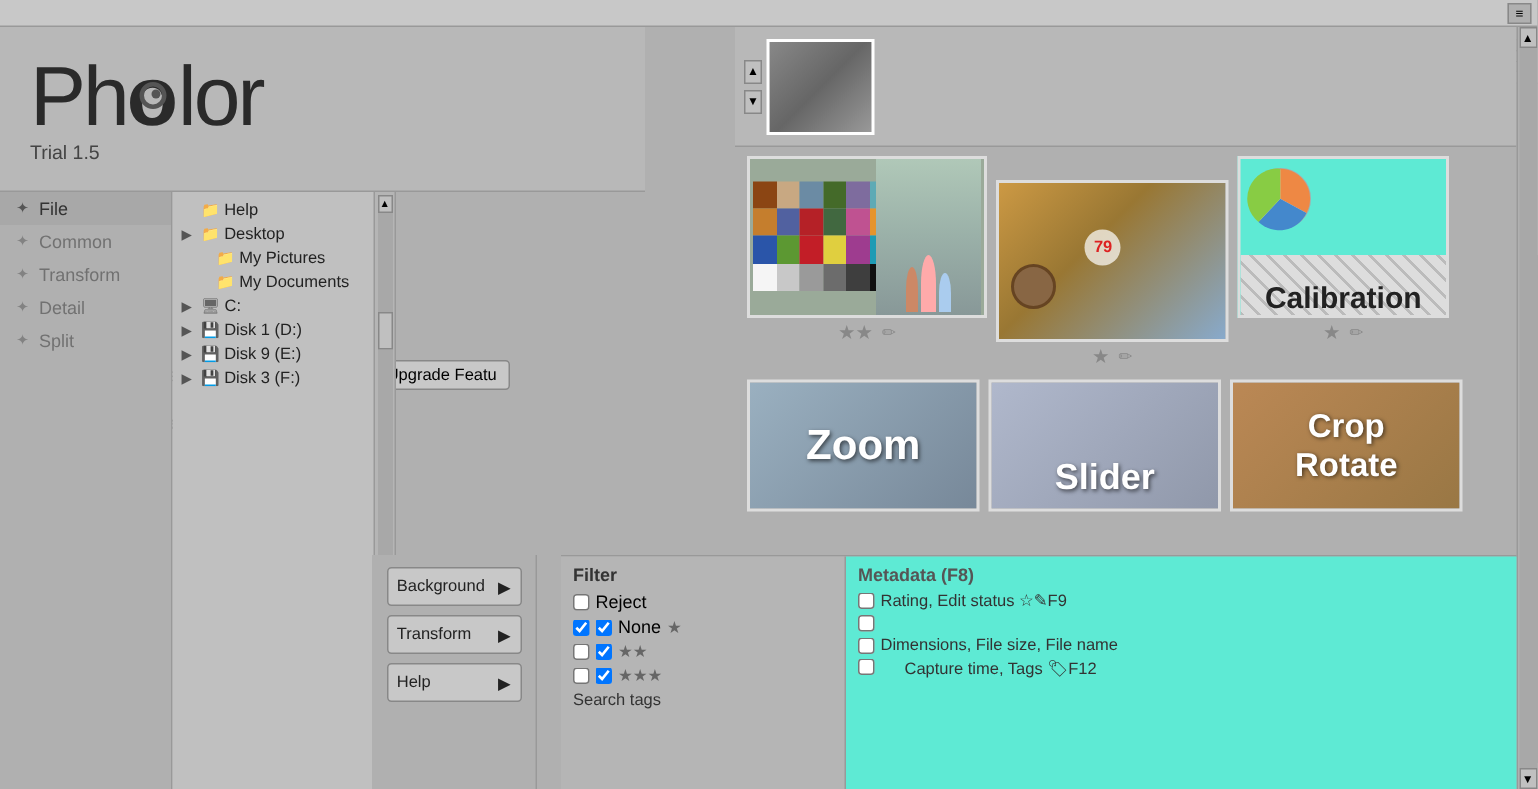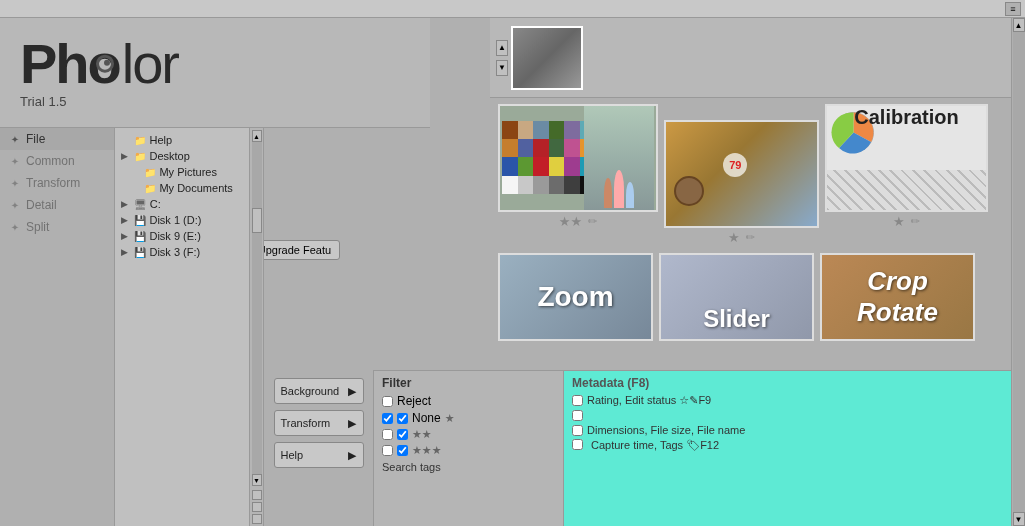--- a/index.html
+++ b/index.html
@@ -163,21 +163,21 @@
   <div class="win-btn">⛶</div>
   <div style="width:8px;"></div>
   <div class="win-btn win-btn-small">—</div>
   <div class="win-btn win-btn-small">❐</div>
   <div class="win-btn win-btn-small">✕</div>
   <div class="win-btn win-btn-small">◫</div>
 </div>
 
 <div style="position:absolute;top:18px;left:0;width:430px;height:110px;background:#b8b8b8;display:flex;flex-direction:column;justify-content:center;padding:10px 20px;border-bottom:1px solid #999;">
   <div style="display:flex;align-items:baseline;gap:0;">
-    <span style="font-size:56px;font-weight:bold;color:#2a2a2a;letter-spacing:-2px;line-height:1;">Ph</span>
+    <span style="font-size:56px;font-weight:normal;color:#2a2a2a;letter-spacing:-2px;line-height:1;">Ph</span>
 
     <span style="position:relative;display:inline-block;font-size:56px;font-weight:bold;color:#2a2a2a;line-height:1;">
       o
       <span style="position:absolute;top:50%;left:50%;transform:translate(-50%,-52%);width:18px;height:18px;border:3px solid #555;border-radius:50%;background:transparent;display:flex;align-items:center;justify-content:center;">
         <span style="width:6px;height:6px;background:#555;border-radius:50%;transform:translate(2px,-1px);"></span>
       </span>
     </span>
     <span style="font-size:56px;font-weight:normal;color:#2a2a2a;letter-spacing:-2px;line-height:1;">lor</span>
   </div>
   <span style="font-size:13px;color:#444;margin-top:2px;">Trial 1.5</span>
@@ -271,21 +271,21 @@
   <div style="width:10px;height:12px;background:#c0c0c0;border:1px solid #888;display:flex;align-items:center;justify-content:center;font-size:7px;cursor:pointer;">▲</div>
   <div style="flex:1;width:10px;background:#a8a8a8;position:relative;">
     <div style="width:10px;height:25px;background:#c0c0c0;border:1px solid #888;position:absolute;top:20%;"></div>
   </div>
   <div style="width:10px;height:12px;background:#c0c0c0;border:1px solid #888;display:flex;align-items:center;justify-content:center;font-size:7px;cursor:pointer;margin-bottom:2px;">▼</div>
   <div style="width:10px;height:10px;background:#c0c0c0;border:1px solid #888;margin-top:2px;"></div>
   <div style="width:10px;height:10px;background:#c0c0c0;border:1px solid #888;margin-top:2px;"></div>
   <div style="width:10px;height:10px;background:#c0c0c0;border:1px solid #888;margin-top:2px;"></div>
 </div>
 
-<div style="position:absolute;top:370px;left:264px;width:110px;height:156px;background:#b0b0b0;border-right:1px solid #999;display:flex;flex-direction:column;align-items:center;padding:8px 6px;gap:6px;">
+<div style="position:absolute;top:370px;left:248px;width:110px;height:156px;background:#b0b0b0;border-right:1px solid #999;display:flex;flex-direction:column;align-items:center;padding:8px 6px;gap:6px;">
   <div class="panel-btn">
     <span>Background</span>
     <span>▶</span>
   </div>
   <div class="panel-btn">
     <span>Transform</span>
     <span>▶</span>
   </div>
   <div class="panel-btn">
     <span>Help</span>
@@ -361,21 +361,21 @@
           <div style="width:30px;height:30px;background:#886644;border-radius:50%;border:2px solid #664422;"></div>
         </div>
       </div>
       <div style="display:flex;align-items:center;gap:6px;">
         <span style="color:#888;font-size:13px;">★</span>
         <span style="color:#888;font-size:11px;">✏</span>
       </div>
     </div>
 
     <div style="display:flex;flex-direction:column;align-items:center;gap:2px;">
-      <div style="width:163px;height:108px;background:#e5e5e5;border:2px solid #ddd;overflow:hidden;position:relative;display:flex;align-items:flex-start;justify-content:center;">
+      <div style="width:141px;height:108px;background:#5eead4;border:2px solid #ddd;overflow:hidden;position:relative;display:flex;align-items:flex-end;justify-content:center;">
 
         <svg width="45" height="45" style="position:absolute;top:4px;left:4px;" viewBox="0 0 45 45">
           <circle cx="22.5" cy="22.5" r="20" fill="#ddd" stroke="#aaa" stroke-width="1"></circle>
           <path d="M22.5,22.5 L22.5,2.5 A20,20 0 0,1 40,32 Z" fill="#ee8844"></path>
           <path d="M22.5,22.5 L40,32 A20,20 0 0,1 8,38 Z" fill="#4488cc"></path>
           <path d="M22.5,22.5 L8,38 A20,20 0 0,1 22.5,2.5 Z" fill="#88cc44"></path>
         </svg>
 
         <div style="position:absolute;bottom:0;left:0;right:0;height:40px;background:repeating-linear-gradient(45deg,#bbb 0,#bbb 2px,#ddd 2px,#ddd 8px);"></div>
         <span style="font-size:20px;font-weight:bold;color:#222;text-align:center;line-height:1.1;position:relative;z-index:1;">Calibration</span>
@@ -394,21 +394,21 @@
       <span style="position:absolute;font-size:28px;font-weight:bold;color:white;text-shadow:1px 1px 3px rgba(0,0,0,0.6);">Zoom</span>
     </div>
 
     <div style="width:155px;height:88px;background:#bbc0cc;border:2px solid #ddd;overflow:hidden;position:relative;display:flex;align-items:center;justify-content:center;">
       <div style="width:100%;height:100%;background:linear-gradient(135deg,#b0b8cc 0%,#9098aa 100%);"></div>
       <span style="position:absolute;font-size:24px;font-weight:bold;color:white;text-shadow:1px 1px 3px rgba(0,0,0,0.6);margin-top:43px;">Slider</span>
     </div>
 
     <div style="width:155px;height:88px;background:#cc9966;border:2px solid #ddd;overflow:hidden;position:relative;display:flex;align-items:center;justify-content:center;">
       <div style="width:100%;height:100%;background:linear-gradient(135deg,#bb8855 0%,#997744 100%);"></div>
-      <span style="position:absolute;font-size:26px;font-weight:bold;color:white;text-shadow:1px 1px 3px rgba(0,0,0,0.6);text-align:center;line-height:1.2;font-style:italic;">Crop<br>Rotate</span>
+      <span style="position:absolute;font-size:22px;font-weight:bold;color:white;text-shadow:1px 1px 3px rgba(0,0,0,0.6);text-align:center;line-height:1.2;">Crop<br>Rotate</span>
     </div>
   </div>
 </div>
 
 <div style="position:absolute;top:18px;right:0;width:14px;bottom:0;background:#b0b0b0;border-left:1px solid #999;display:flex;flex-direction:column;align-items:center;">
   <div style="width:12px;height:14px;background:#c0c0c0;border:1px solid #888;display:flex;align-items:center;justify-content:center;font-size:8px;cursor:pointer;">▲</div>
   <div style="flex:1;width:12px;background:#a8a8a8;"></div>
   <div style="width:12px;height:14px;background:#c0c0c0;border:1px solid #888;display:flex;align-items:center;justify-content:center;font-size:8px;cursor:pointer;">▼</div>
 </div>
 
@@ -456,18 +456,18 @@
 
     <div style="display:flex;align-items:center;gap:4px;margin-bottom:3px;">
       <input type="checkbox" style="width: 11px; height: 11px;">
     </div>
 
     <div style="display:flex;align-items:center;gap:4px;margin-bottom:3px;">
       <input type="checkbox" style="width: 11px; height: 11px;">
       <span style="font-size:11px;color:#333;">Dimensions, File size, File name</span>
     </div>
 
-    <div style="display:flex;align-items:flex-start;gap:8px;margin-bottom:3px;">
+    <div style="display:flex;align-items:flex-start;gap:20px;margin-bottom:3px;">
       <input type="checkbox" style="width: 11px; height: 11px;">
       <span style="font-size:11px;color:#333;">Capture time, Tags 🏷F12</span>
     </div>
   </div>
 </div>
 
 </body></html>

